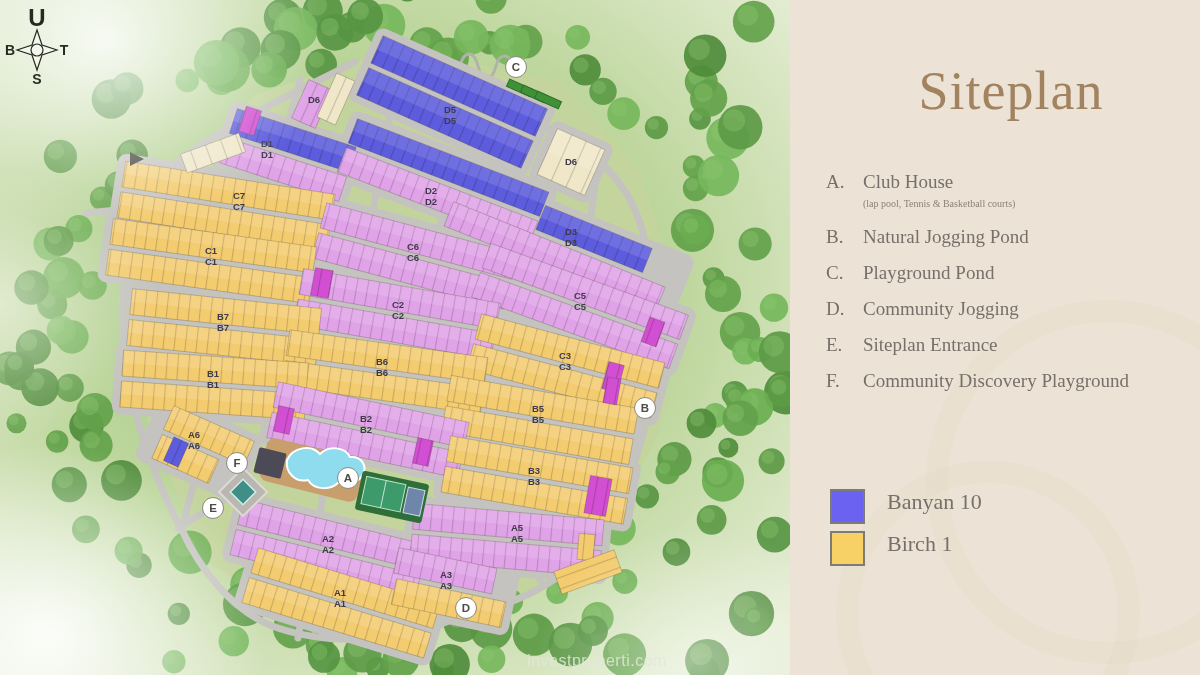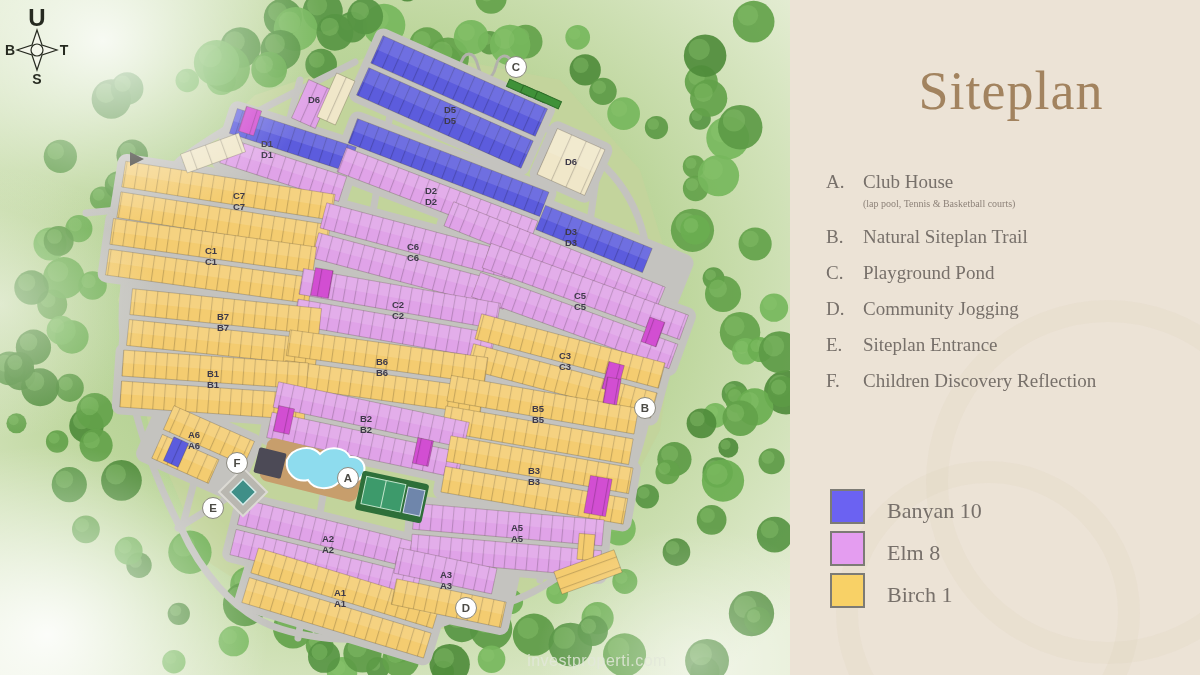--- a/index.html
+++ b/index.html
@@ -11,21 +11,21 @@
   .panel .deco{position:absolute;border-radius:50%;border:22px solid #c9b292;opacity:.07;pointer-events:none;}
   .deco1{width:320px;height:320px;right:-90px;top:300px;}
   .deco2{width:260px;height:260px;right:60px;bottom:-90px;}
   h1.title{margin:16px;position:absolute;top:44px;left:0;width:100%;text-align:center;
            font-size:54px;font-weight:400;color:#a2835f;letter-spacing:1px;}
   .amenities{position:absolute;left:36px;top:170px;margin:0;padding:0;list-style:none;width:360px;}
   .amenities li{display:grid;grid-template-columns:37px 1fr;font-size:19px;line-height:23px;margin-bottom:13px;}
   .amenities .letter{color:#77706a;}
   .amenities .sub{grid-column:2;font-size:10px;line-height:17px;color:#8d8279;margin-top:2px;}
   .legend{position:absolute;left:40px;top:489px;}
-  .legend-row{display:flex;align-items:flex-end;margin-bottom:7px;height:35px;}
+  .legend-row{display:flex;align-items:flex-start;margin-bottom:7px;height:35px;}
   .swatch{width:35px;height:35px;border:2px solid #7c7b75;box-sizing:border-box;flex:0 0 auto;}
   .legend-label{font-size:22px;margin-left:22px;color:#77706a;}
 </style>
 </head>
 <body>
 
 <div class="stage">
 
   <svg id="map" width="790" height="675" viewBox="0 0 790 675">
       <defs>
@@ -665,48 +665,44 @@
     <h1 class="title">Siteplan</h1>
 
     <ul class="amenities">
       <li>
         <span class="letter">A.</span>
         <span>Club House</span>
         <span class="sub">(lap pool, Tennis &amp; Basketball courts)</span>
       </li>
       <li>
         <span class="letter">B.</span>
-        <span>Natural Siteplan Trail</span>
+        <span>Natural Jogging Pond</span>
       </li>
       <li>
         <span class="letter">C.</span>
         <span>Playground Pond</span>
       </li>
       <li>
         <span class="letter">D.</span>
         <span>Community Jogging</span>
       </li>
       <li>
         <span class="letter">E.</span>
         <span>Siteplan Entrance</span>
       </li>
       <li>
         <span class="letter">F.</span>
-        <span>Children Discovery Reflection</span>
+        <span>Community Discovery Playground</span>
       </li>
     </ul>
 
     <div class="legend">
       <div class="legend-row">
         <div class="swatch" style="background: rgb(107, 98, 242);"></div>
         <div class="legend-label">Banyan 10</div>
-      </div>
-      <div class="legend-row">
-        <div class="swatch" style="background: rgb(228, 157, 240);"></div>
-        <div class="legend-label">Elm 8</div>
       </div>
       <div class="legend-row">
         <div class="swatch" style="background: rgb(248, 209, 102);"></div>
         <div class="legend-label">Birch 1</div>
       </div>
     </div>
   </div>
 </div>
 
 </body></html>

